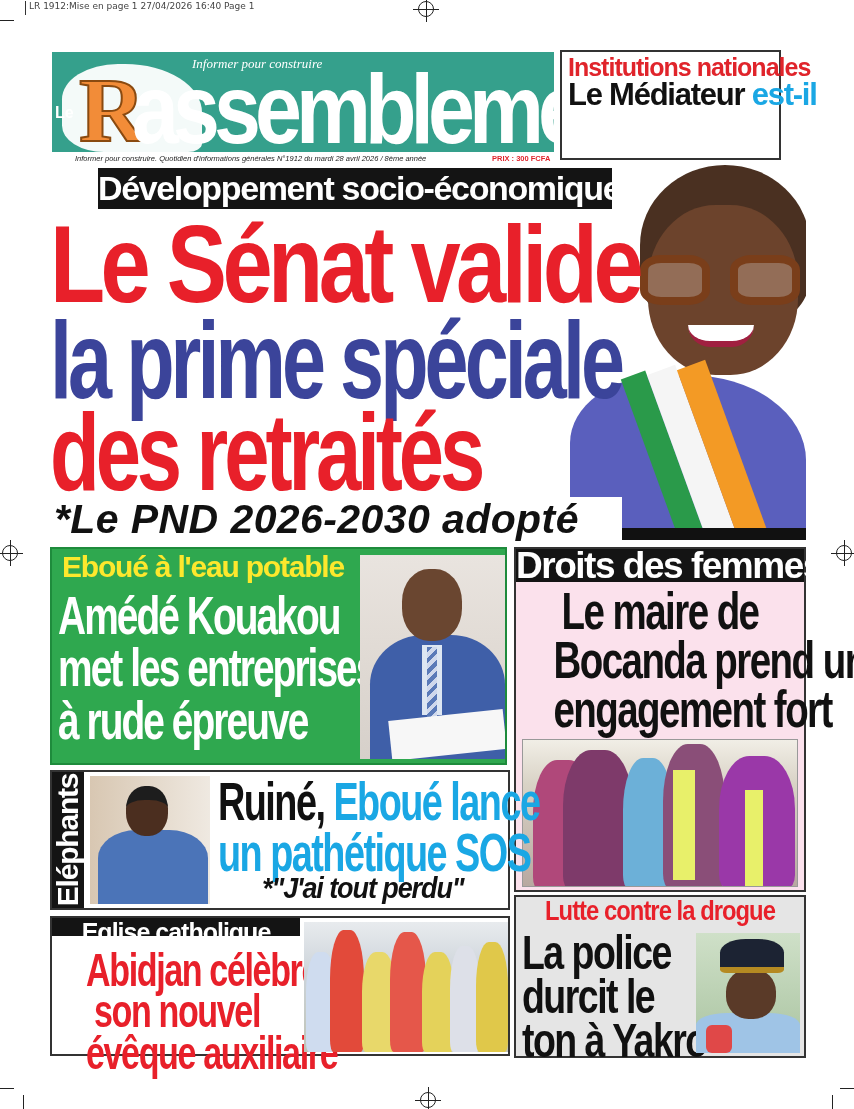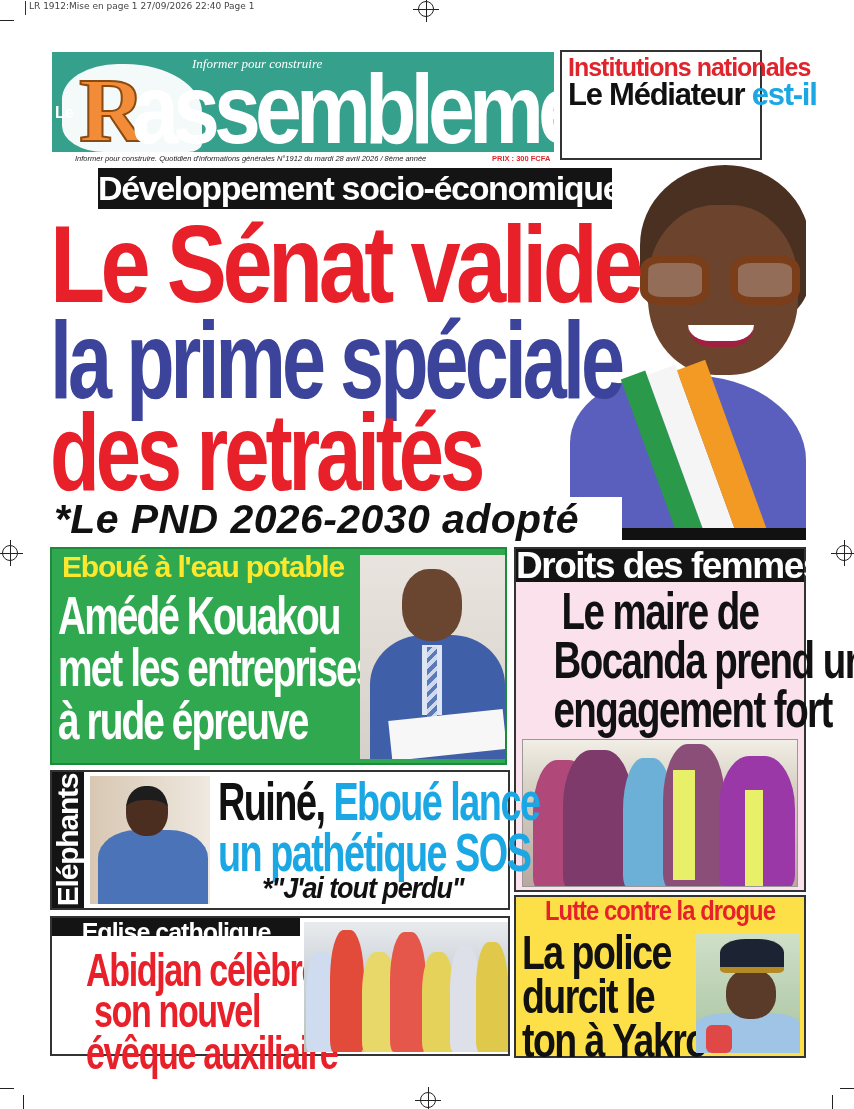--- a/index.html
+++ b/index.html
@@ -17,21 +17,21 @@
   .masthead { left: 52px; top: 52px; width: 502px; height: 100px; background: #35a08c; overflow: hidden; }
   .map-shape { left: 10px; top: 12px; width: 140px; height: 88px; background: #fff; border-radius: 40% 55% 10% 30%; opacity: 0.95; }
   .le { left: 3px; top: 52px; color: #fff; font-size: 16px; font-weight: 700; }
   .bigR { left: 27px; top: 12px; font-family: "Liberation Serif", serif; font-size: 92px; font-weight: 700; color: #f28c38; line-height: 1; -webkit-text-stroke: 2px #8a4a10; }
   .mast-word { left: 80px; top: 8px; font-size: 98px; color: #fff; letter-spacing: -0.07em; transform: scaleX(0.86); transform-origin: left top; line-height: 1; font-weight: 900; }
   .tagline { left: 140px; top: 4px; color: #fff; font-family: "Liberation Serif", serif; font-style: italic; font-size: 13px; }
   .subline { left: 75px; top: 154px; width: 480px; font-size: 7.5px; font-style: italic; color: #222; white-space: nowrap; }
   .price { left: 492px; top: 154px; font-size: 7.5px; color: #e0242b; font-weight: 700; }
 
   
-  .inst-box { left: 560px; top: 50px; width: 202px; height: 110px; border: 2px solid #333; padding: 4px 6px; text-align: center; }
+  .inst-box { left: 560px; top: 50px; width: 221px; height: 110px; border: 2px solid #333; padding: 4px 6px; text-align: center; }
   .inst-kicker { color: #e0242b; font-size: 25px; }
   .inst-line { font-size: 31px; }
   .black { color: #111; }
   .cyan { color: #1aa7e4; }
 
   
   .kicker-black { left: 98px; top: 168px; width: 514px; height: 41px; background: #141414; color: #fff; font-size: 34px; text-align: center; line-height: 41px; }
   .hl1 { left: 50px; top: 212px; font-size: 110px; color: #e8202a; transform: scaleX(0.82); transform-origin: left top; letter-spacing: -0.05em; }
   .hl2 { left: 50px; top: 308px; font-size: 110px; color: #3b449a; transform: scaleX(0.72); transform-origin: left top; letter-spacing: -0.05em; }
   .hl3 { left: 50px; top: 400px; font-size: 110px; color: #e8202a; transform: scaleX(0.74); transform-origin: left top; letter-spacing: -0.05em; }
@@ -78,33 +78,33 @@
   .ele-hl { left: 166px; top: 4px; font-size: 54px; line-height: 0.95; transform: scaleX(0.7); transform-origin: left top; letter-spacing: -0.04em; }
   .ele-quote { left: 210px; top: 102px; font-size: 30px; font-style: italic; color: #111; transform: scaleX(0.9); transform-origin: left top; }
 
   
   .cath-box { left: 50px; top: 916px; width: 460px; height: 140px; border: 2px solid #333; }
   .cath-kicker { left: 0; top: 0; width: 248px; height: 18px; background: #141414; color: #fff; font-size: 25px; text-align: center; line-height: 28px; }
   .cath-hl { left: 2px; top: 32px; width: 246px; color: #e8202a; font-size: 46px; line-height: 0.9; text-align: center; transform: scaleX(0.74); transform-origin: center top; letter-spacing: -0.04em; }
   .photo-cath { left: 252px; top: 4px; width: 204px; height: 130px; background: linear-gradient(180deg,#e8ebee 0%,#ccd3d9 40%,#bfc3b5 100%); overflow: hidden; }
 
   
-  .drug-box { left: 514px; top: 895px; width: 292px; height: 163px; background: #fde047; border: 2px solid #333; }
+  .drug-box { left: 514px; top: 895px; width: 292px; height: 163px; background: #e5e5e5; border: 2px solid #333; }
   .drug-kicker { left: 0; top: 2px; width: 288px; color: #e8202a; font-size: 27px; text-align: center; transform: scaleX(0.88); transform-origin: center top; }
   .drug-hl { left: 6px; top: 34px; color: #111; font-size: 48px; line-height: 0.92; transform: scaleX(0.78); transform-origin: left top; letter-spacing: -0.04em; }
   .photo-police { left: 180px; top: 36px; width: 104px; height: 120px; background: linear-gradient(180deg,#cfe0c8,#a9c3a0); overflow: hidden; }
   .pol-cap { position: absolute; left: 24px; top: 6px; width: 64px; height: 34px; background: #1c2333; border-radius: 40% 40% 10% 10%; border-bottom: 6px solid #b58a22; }
   .pol-face { position: absolute; left: 30px; top: 36px; width: 50px; height: 50px; border-radius: 45%; background: #5a3a28; }
   .pol-body { position: absolute; left: 0; top: 80px; width: 104px; height: 40px; background: #9fc4e6; border-radius: 30% 30% 0 0; }
   .pol-mic { position: absolute; left: 10px; top: 92px; width: 26px; height: 28px; background: #e04848; border-radius: 6px; }
 </style>
 </head>
 <body>
 
-<div class="abs slug">LR 1912:Mise en page 1  27/09/2026  22:40  Page 1</div>
+<div class="abs slug">LR 1912:Mise en page 1  27/04/2026  16:40  Page 1</div>
 <div class="abs crop" style="left:0;top:20px;width:14px;height:1px"></div>
 <div class="abs reg" style="left:418px;top:1px"></div>
 <div class="abs reg" style="left:2px;top:545px"></div>
 <div class="abs reg" style="left:836px;top:545px"></div>
 <div class="abs reg" style="left:420px;top:1092px"></div>
 <div class="abs crop" style="left:0;top:1088px;width:14px;height:1px"></div>
 <div class="abs crop" style="left:23px;top:1095px;width:1px;height:14px"></div>
 <div class="abs crop" style="left:840px;top:1088px;width:14px;height:1px"></div>
 <div class="abs crop" style="left:832px;top:1095px;width:1px;height:14px"></div>
 

